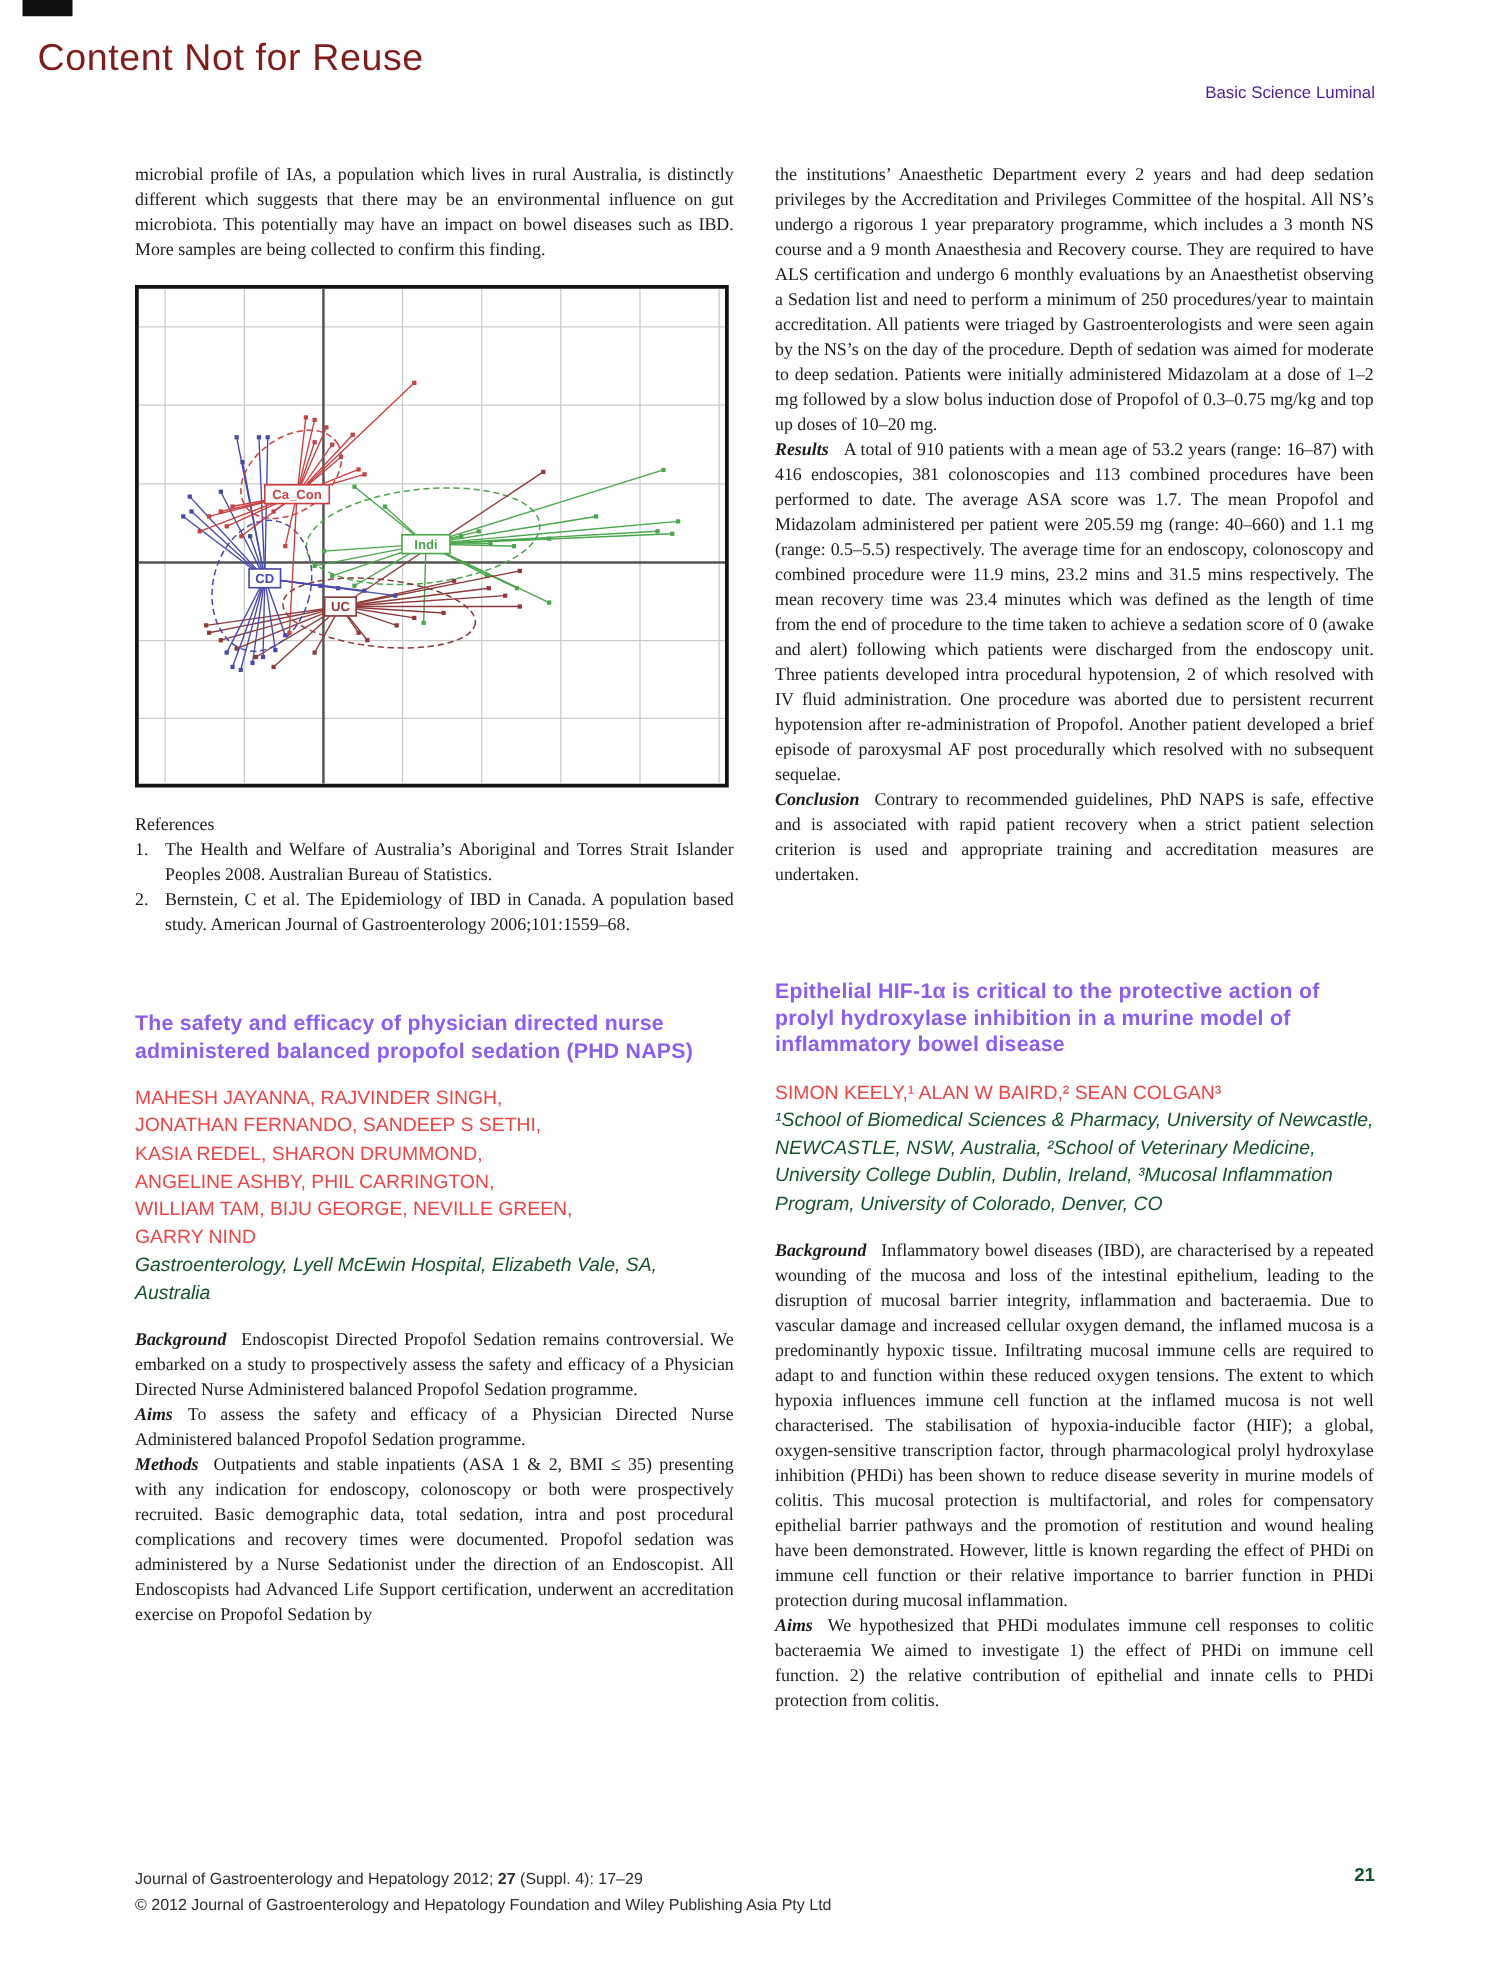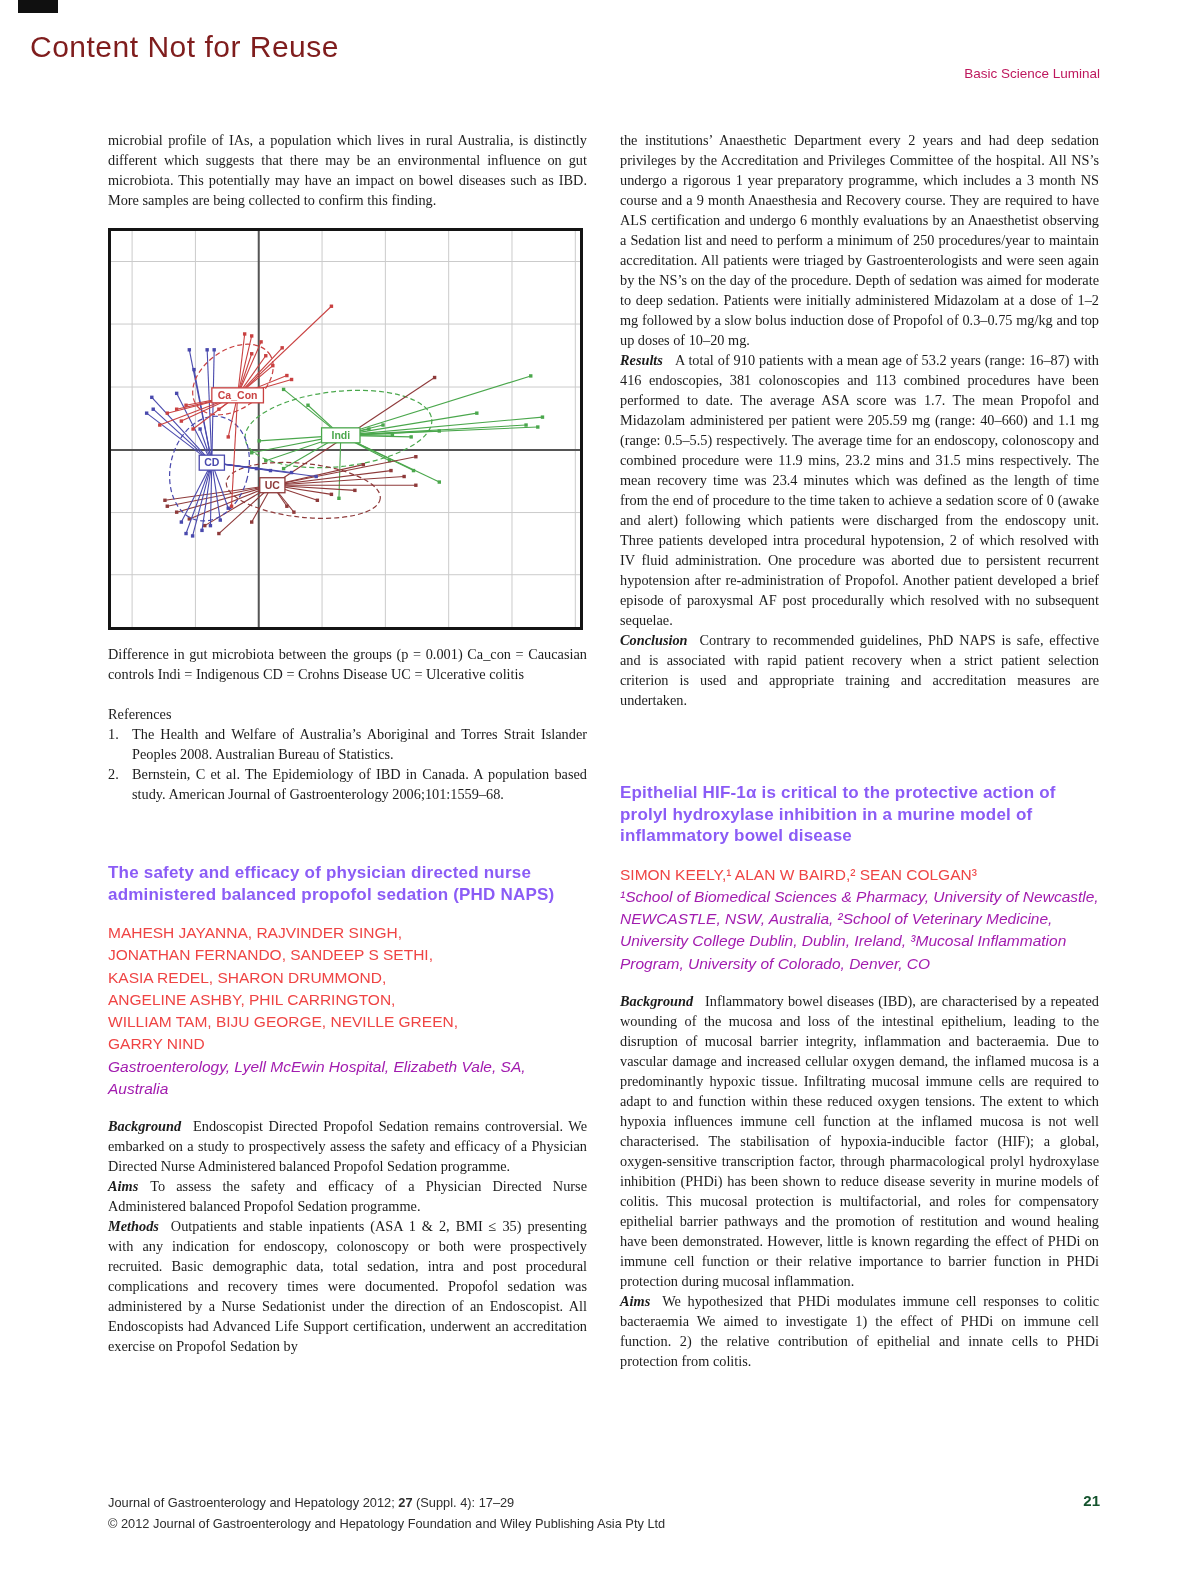--- a/index.html
+++ b/index.html
@@ -1,37 +1,37 @@
 <!DOCTYPE html>
 <html><head>
 <meta charset="utf-8">
 <style>
   *{margin:0;padding:0;box-sizing:border-box;}
   html,body{background:#ffffff;}
   body{width:1200px;height:1572px;position:relative;font-family:"Liberation Serif",serif;color:#1c1c1c;overflow:hidden;}
   .page{position:absolute;inset:0;background:#ffffff;}
   .corner-mark{position:absolute;left:18px;top:0;width:40px;height:13px;background:#101010;}
   .watermark{position:absolute;left:30px;top:30px;font-family:"Liberation Sans",sans-serif;font-size:30px;color:#7f1d1d;letter-spacing:.5px;}
-  .running-head{position:absolute;right:100px;top:66px;font-family:"Liberation Sans",sans-serif;font-size:13.5px;color:#be185d;}
+  .running-head{position:absolute;right:100px;top:66px;font-family:"Liberation Sans",sans-serif;font-size:13.5px;color:#4c1d95;}
   .col{position:absolute;top:130px;width:479px;}
   .col-left{left:108px;}
   .col-right{left:620px;}
   .body-text{font-size:14.3px;line-height:20px;text-align:justify;}
   .figure-box{margin-top:18px;width:475px;height:402px;border:3px solid #141414;background:#fff;}
   .figure-box svg{display:block;width:469px;height:396px;}
   .caption{margin-top:14px;font-size:14.3px;line-height:20px;text-align:justify;}
   .references{margin-top:20px;}
   .ref-item{display:flex;font-size:14.3px;line-height:20px;}
   .ref-num{flex:0 0 24px;}
   .ref-text{flex:1;}
   .abstract1{margin-top:58px;}
   .abstract2{margin-top:72px;}
   .abs-title{font-family:"Liberation Sans",sans-serif;font-size:17px;line-height:21.5px;font-weight:bold;color:#8b5cf6;letter-spacing:.2px;}
   .authors{font-family:"Liberation Sans",sans-serif;font-size:15.5px;line-height:22.3px;color:#ef4444;margin-top:17px;}
-  .affiliation{font-family:"Liberation Sans",sans-serif;font-style:italic;font-size:15.5px;line-height:22.3px;color:#a21caf;}
+  .affiliation{font-family:"Liberation Sans",sans-serif;font-style:italic;font-size:15.5px;line-height:22.3px;color:#14532d;}
   .abs-body{margin-top:16px;}
   .runin{font-weight:bold;font-style:italic;padding-right:12px;}
   .footer{position:absolute;left:108px;right:100px;top:1492px;font-family:"Liberation Sans",sans-serif;font-size:12.8px;color:#2e2e2e;}
   .footer-line{line-height:21px;}
   .footer-line b{font-weight:bold;}
   .page-number{position:absolute;right:0;top:0;font-weight:bold;font-size:15px;color:#14532d;font-family:"Liberation Sans",sans-serif;}
 </style>
 </head>
 <body>
 
@@ -222,21 +222,20 @@
           <rect x="210.61" y="196.836" width="38.4" height="15" fill="#ffffff" stroke="#4aa74c" stroke-width="1.3"></rect>
           <text x="229.81" y="208.13600000000002" fill="#4aa74c" text-anchor="middle" font-size="10.5" font-family="&quot;Liberation Sans&quot;, sans-serif" font-weight="bold">Indi</text>
           <rect x="148.736" y="246.732" width="25.2" height="15" fill="#ffffff" stroke="#8e3a3a" stroke-width="1.3"></rect>
           <text x="161.33599999999998" y="258.032" fill="#8e3a3a" text-anchor="middle" font-size="10.5" font-family="&quot;Liberation Sans&quot;, sans-serif" font-weight="bold">UC</text>
           <rect x="88.235" y="224.16" width="25.2" height="15" fill="#ffffff" stroke="#4949ad" stroke-width="1.3"></rect>
           <text x="100.835" y="235.46" fill="#4949ad" text-anchor="middle" font-size="10.5" font-family="&quot;Liberation Sans&quot;, sans-serif" font-weight="bold">CD</text>
           <rect x="100.83000000000001" y="156.84" width="51.599999999999994" height="15" fill="#ffffff" stroke="#c94141" stroke-width="1.3"></rect>
           <text x="126.63000000000001" y="168.14000000000001" fill="#c94141" text-anchor="middle" font-size="10.5" font-family="&quot;Liberation Sans&quot;, sans-serif" font-weight="bold">Ca_Con</text>
         </svg>
     </div>
-    <p class="caption">Difference in gut microbiota between the groups (p = 0.001) Ca_con = Caucasian controls Indi = Indigenous CD = Crohns Disease UC = Ulcerative colitis</p>
 
     <div class="references">
       <div class="body-text">References</div>
       <div class="ref-item">
         <span class="ref-num">1.</span>
         <span class="ref-text body-text">The Health and Welfare of Australia’s Aboriginal and Torres Strait Islander Peoples 2008. Australian Bureau of Statistics.</span>
       </div>
       <div class="ref-item">
         <span class="ref-num">2.</span>
         <span class="ref-text body-text">Bernstein, C et al. The Epidemiology of IBD in Canada. A population based study. American Journal of Gastroenterology 2006;101:1559–68.</span>

